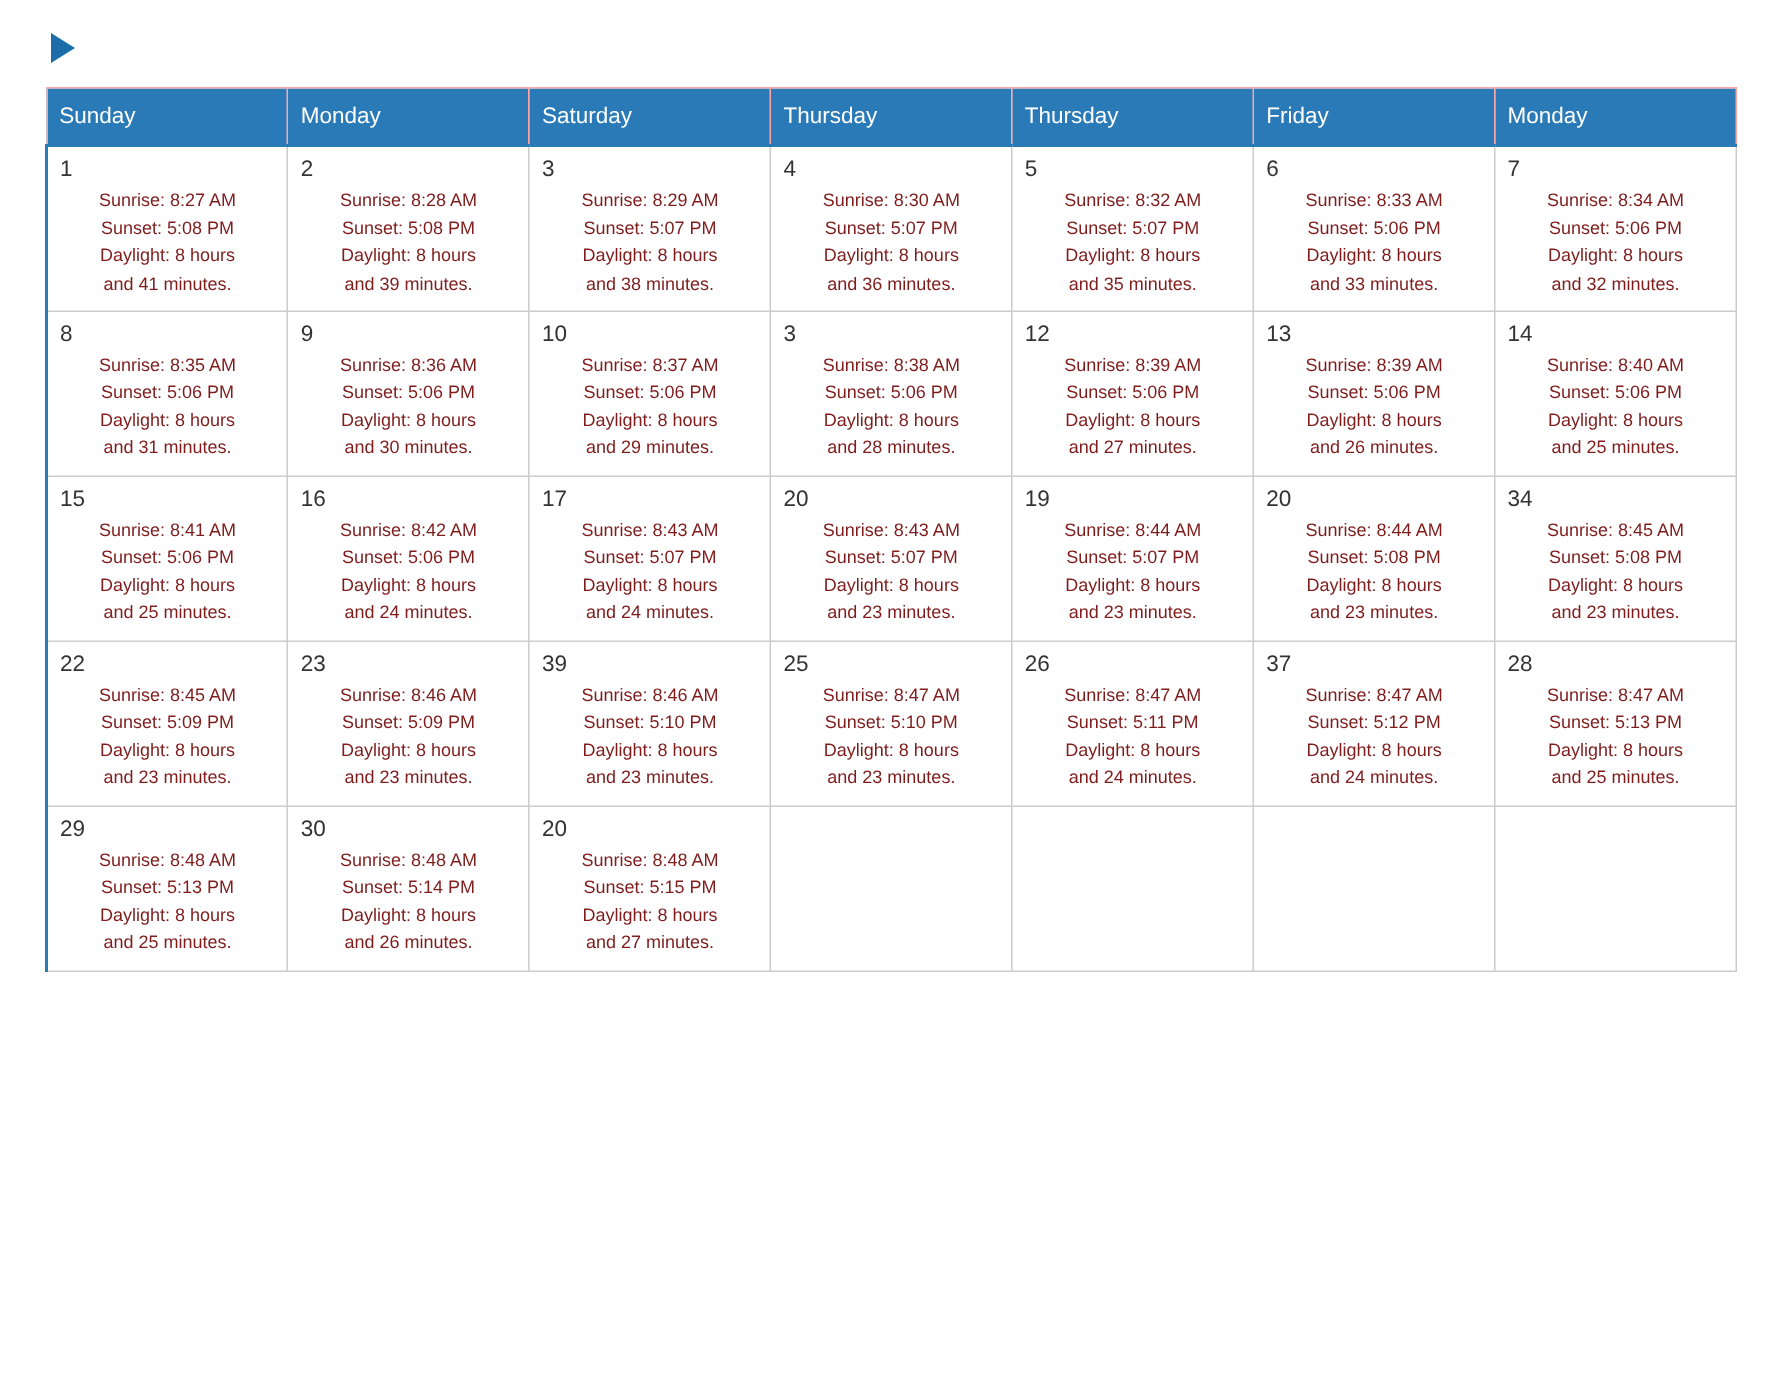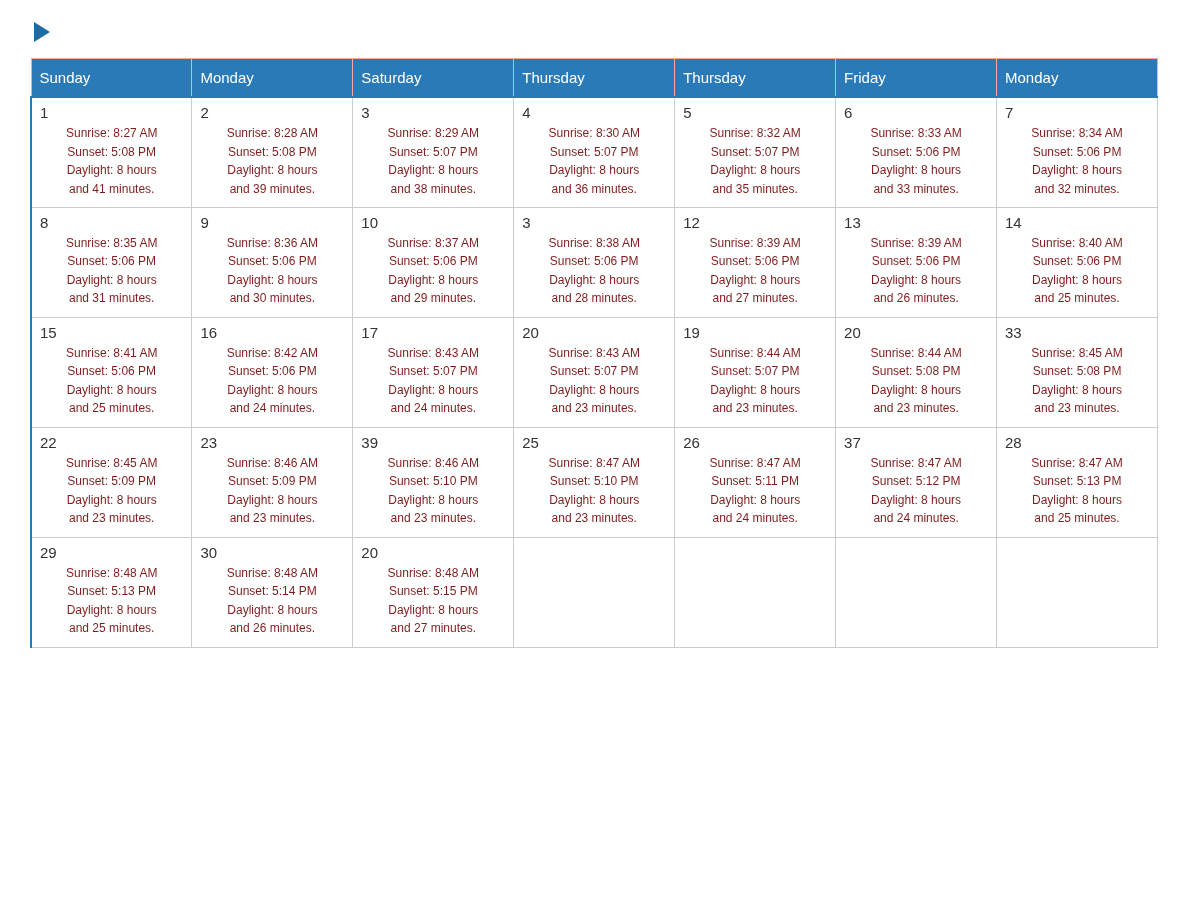--- a/index.html
+++ b/index.html
@@ -314,21 +314,21 @@
         <td>
           <span class="day-number">20</span>
           <div class="day-info">
             Sunrise: 8:44 AM<br>
             Sunset: 5:08 PM<br>
             Daylight: 8 hours<br>
             and 23 minutes.
           </div>
         </td>
         <td>
-          <span class="day-number">33</span>
+          <span class="day-number">34</span>
           <div class="day-info">
             Sunrise: 8:45 AM<br>
             Sunset: 5:08 PM<br>
             Daylight: 8 hours<br>
             and 23 minutes.
           </div>
         </td>
       </tr>
       <tr>
         <td>

